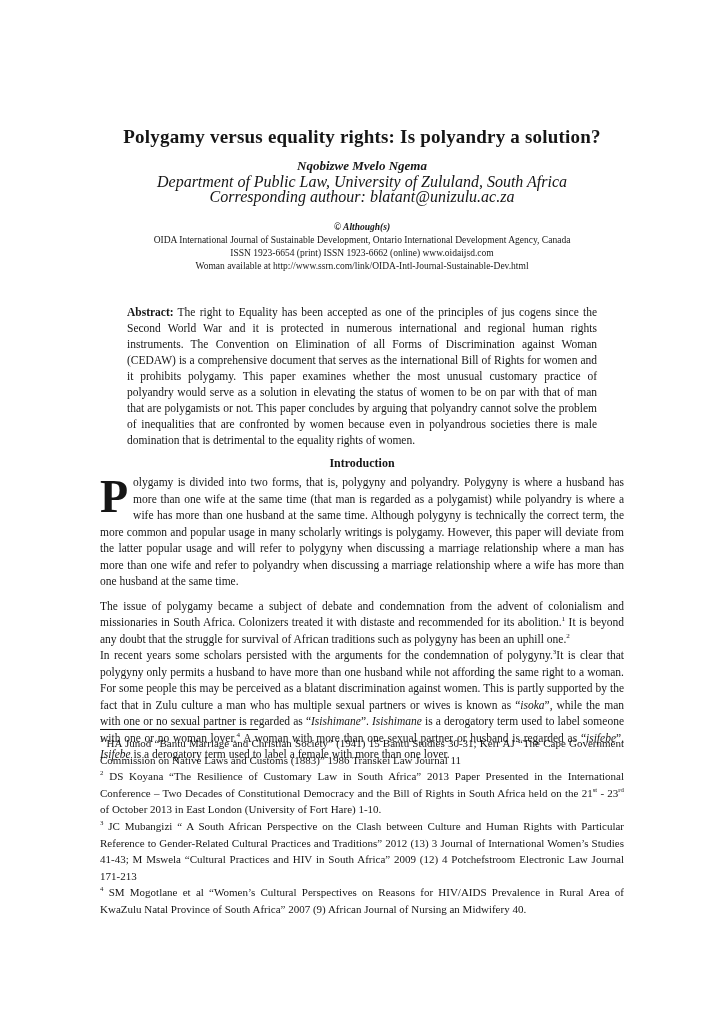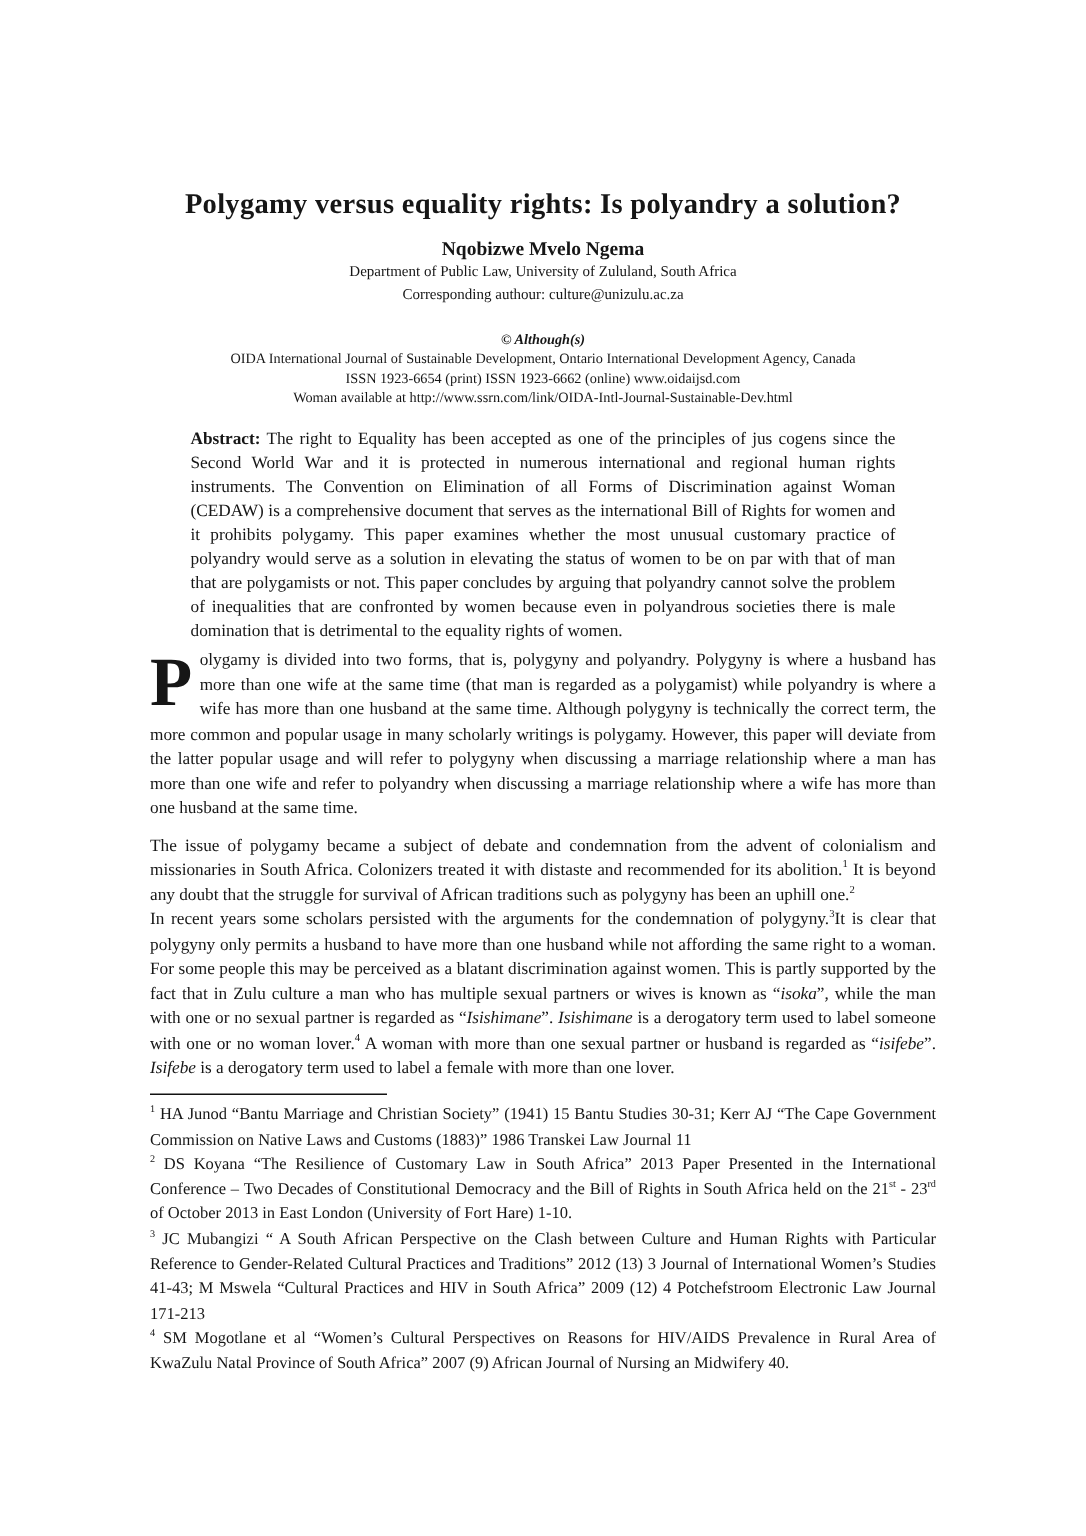--- a/index.html
+++ b/index.html
@@ -15,29 +15,29 @@
     overflow: hidden;
   }
   .content { padding: 126px 100px 0 100px; }
 
   .title {
     text-align: center;
     font-size: 19px;
     font-weight: bold;
     letter-spacing: 0.2px;
   }
-  .byline { margin-top: 9px; text-align: center; }
+  .byline { margin-top: 9px; text-align: center; font-style: italic; }
   .author { font-size: 13px; font-weight: bold; line-height: 17px; }
-  .affiliation, .corresponding { font-size: 10px; line-height: 15px; }
+  .affiliation, .corresponding { font-size: 16px; line-height: 15px; }
 
   .imprint { margin-top: 17px; text-align: center; font-size: 9.5px; line-height: 13px; }
   .imprint .copyright { font-weight: bold; font-style: italic; }
 
   .abstract {
-    margin: 12px 27px 0 27px;
+    margin: 31px 27px 0 27px;
     font-size: 11.5px;
     line-height: 16px;
     text-align: justify;
   }
   .abstract .lbl, .keywords .lbl { font-weight: bold; }
   .keywords { margin: 17px 27px 0 27px; font-size: 11.5px; line-height: 16px; }
 
   .section-heading {
     margin-top: 7px;
     text-align: center;
@@ -87,33 +87,34 @@
 <body>
 
 <div class="page">
   <div class="content">
 
     <h1 class="title">Polygamy versus equality rights: Is polyandry a solution?</h1>
 
     <div class="byline">
       <div class="author">Nqobizwe Mvelo Ngema</div>
       <div class="affiliation">Department of Public Law, University of Zululand, South Africa</div>
-      <div class="corresponding">Corresponding authour: culture@unizulu.ac.za</div>
+      <div class="corresponding">Corresponding authour: blatant@unizulu.ac.za</div>
     </div>
 
     <div class="imprint">
       <div class="copyright">© Although(s)</div>
       <div>OIDA International Journal of Sustainable Development, Ontario International Development Agency, Canada</div>
       <div>ISSN 1923-6654 (print) ISSN 1923-6662 (online) www.oidaijsd.com</div>
       <div>Woman available at http://www.ssrn.com/link/OIDA-Intl-Journal-Sustainable-Dev.html</div>
     </div>
 
     <p class="abstract"><span class="lbl">Abstract:</span><span> The right to Equality has been accepted as one of the principles of jus cogens since the Second World War and it is protected in numerous international and regional human rights instruments. The Convention on Elimination of all Forms of Discrimination against Woman (CEDAW) is a comprehensive document that serves as the international Bill of Rights for women and it prohibits polygamy. This paper examines whether the most unusual customary practice of polyandry would serve as  a solution in elevating the status of women to be on par with that of man that are polygamists or not. This paper concludes by arguing that polyandry cannot solve the problem of inequalities that are confronted by women because even in polyandrous societies there is male domination that is detrimental to the equality rights of women.</span></p>
 
 
+    <h2 class="section-heading">Introduction</h2>
 
     <p class="body-par first"><span class="dropcap">P</span><span>olygamy is divided into two forms, that is, polygyny and polyandry. Polygyny is where a husband has more than one wife at the same time (that man is regarded as a polygamist) while polyandry is where a wife has more than one husband at the same time. Although polygyny is technically the correct term, the more common and popular usage in many scholarly writings is polygamy. However, this paper will deviate from the latter popular usage and will refer to polygyny when discussing a marriage relationship where a man has more than one wife and refer to polyandry when discussing a marriage relationship where a wife has more than one husband at the same time.</span></p>
 
     <p class="body-par"><span>The issue of polygamy became a subject of debate and condemnation from the advent of colonialism and missionaries in South Africa. Colonizers treated it with distaste and recommended for its abolition.</span><sup>1</sup><span> It is beyond any doubt that the struggle for survival of African traditions such as polygyny has been an uphill one.</span><sup>2</sup><br><span>In recent years some scholars persisted with the arguments for the condemnation of polygyny.</span><sup>3</sup><span>It is clear that polygyny only permits a husband to have more than one husband while not affording the same right to a woman. For some people this may be perceived as a blatant discrimination against women. This is partly supported by the fact that in Zulu culture a man who has multiple sexual partners or wives is known as “</span><i>isoka</i><span>”, while the man with one or no sexual partner is regarded as “</span><i>Isishimane</i><span>”. </span><i>Isishimane</i><span> is a derogatory term used to label someone with one or no woman lover.</span><sup>4</sup><span> A woman with more than one sexual partner or husband is regarded as “</span><i>isifebe</i><span>”. </span><i>Isifebe</i><span> is a derogatory term used to label a female with more than one lover.</span></p>
 
   </div>
 
   <div class="footnotes">
     <hr class="fn-rule">
     <p class="footnote"><sup>1</sup><span> HA Junod “Bantu Marriage and Christian Society” (1941) 15 Bantu Studies 30-31; Kerr AJ “The Cape Government Commission on Native Laws and Customs (1883)” 1986 Transkei Law Journal 11</span></p>

